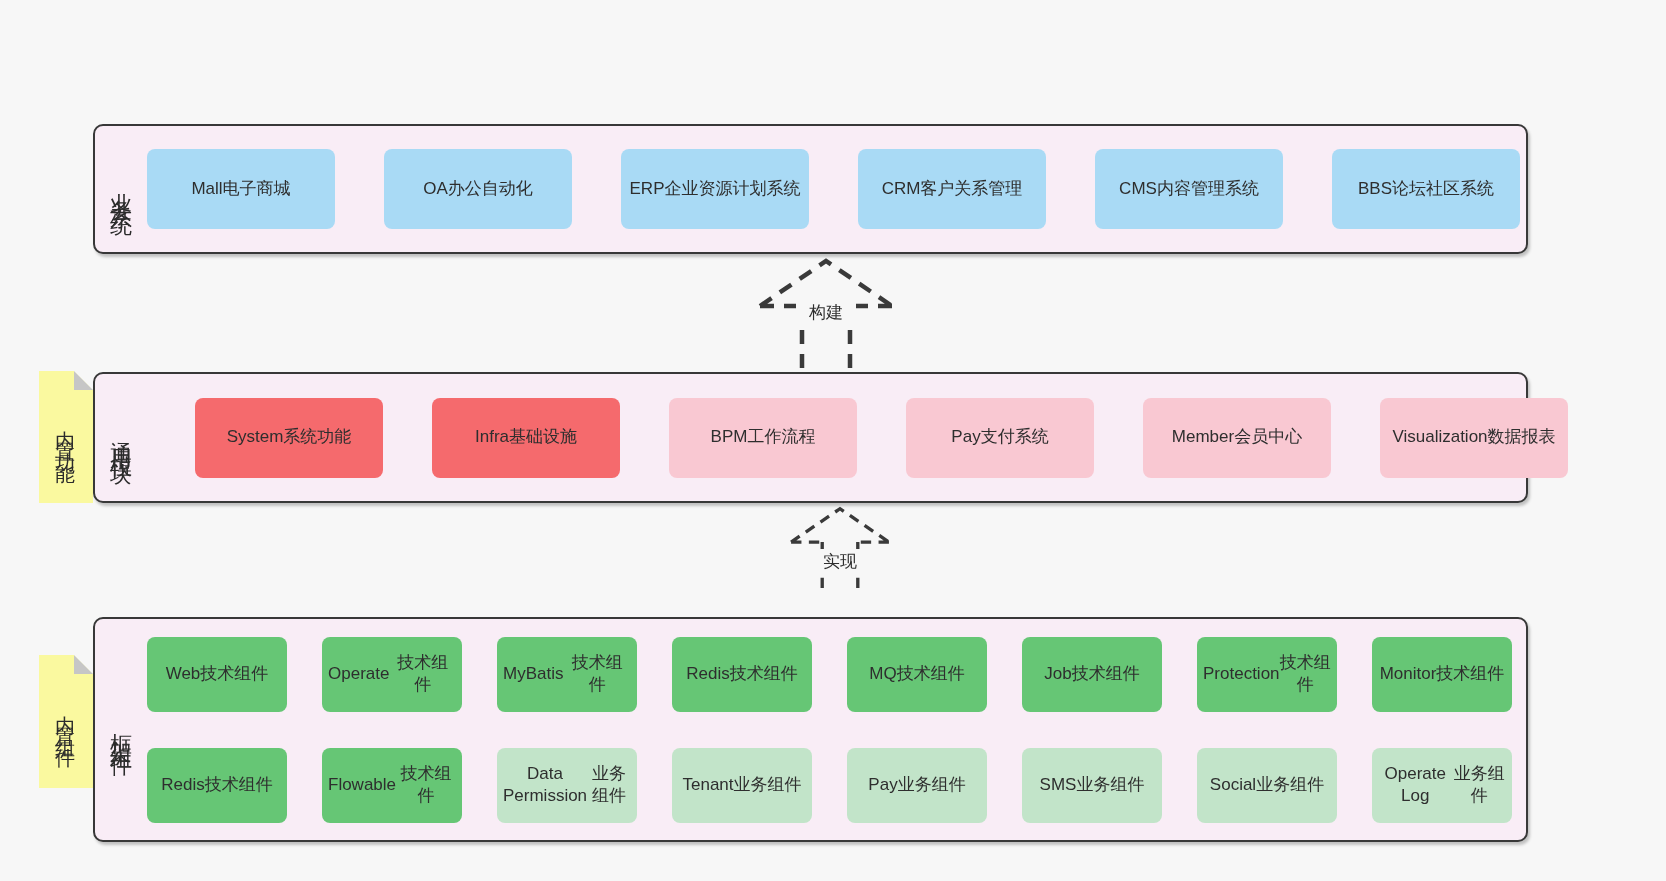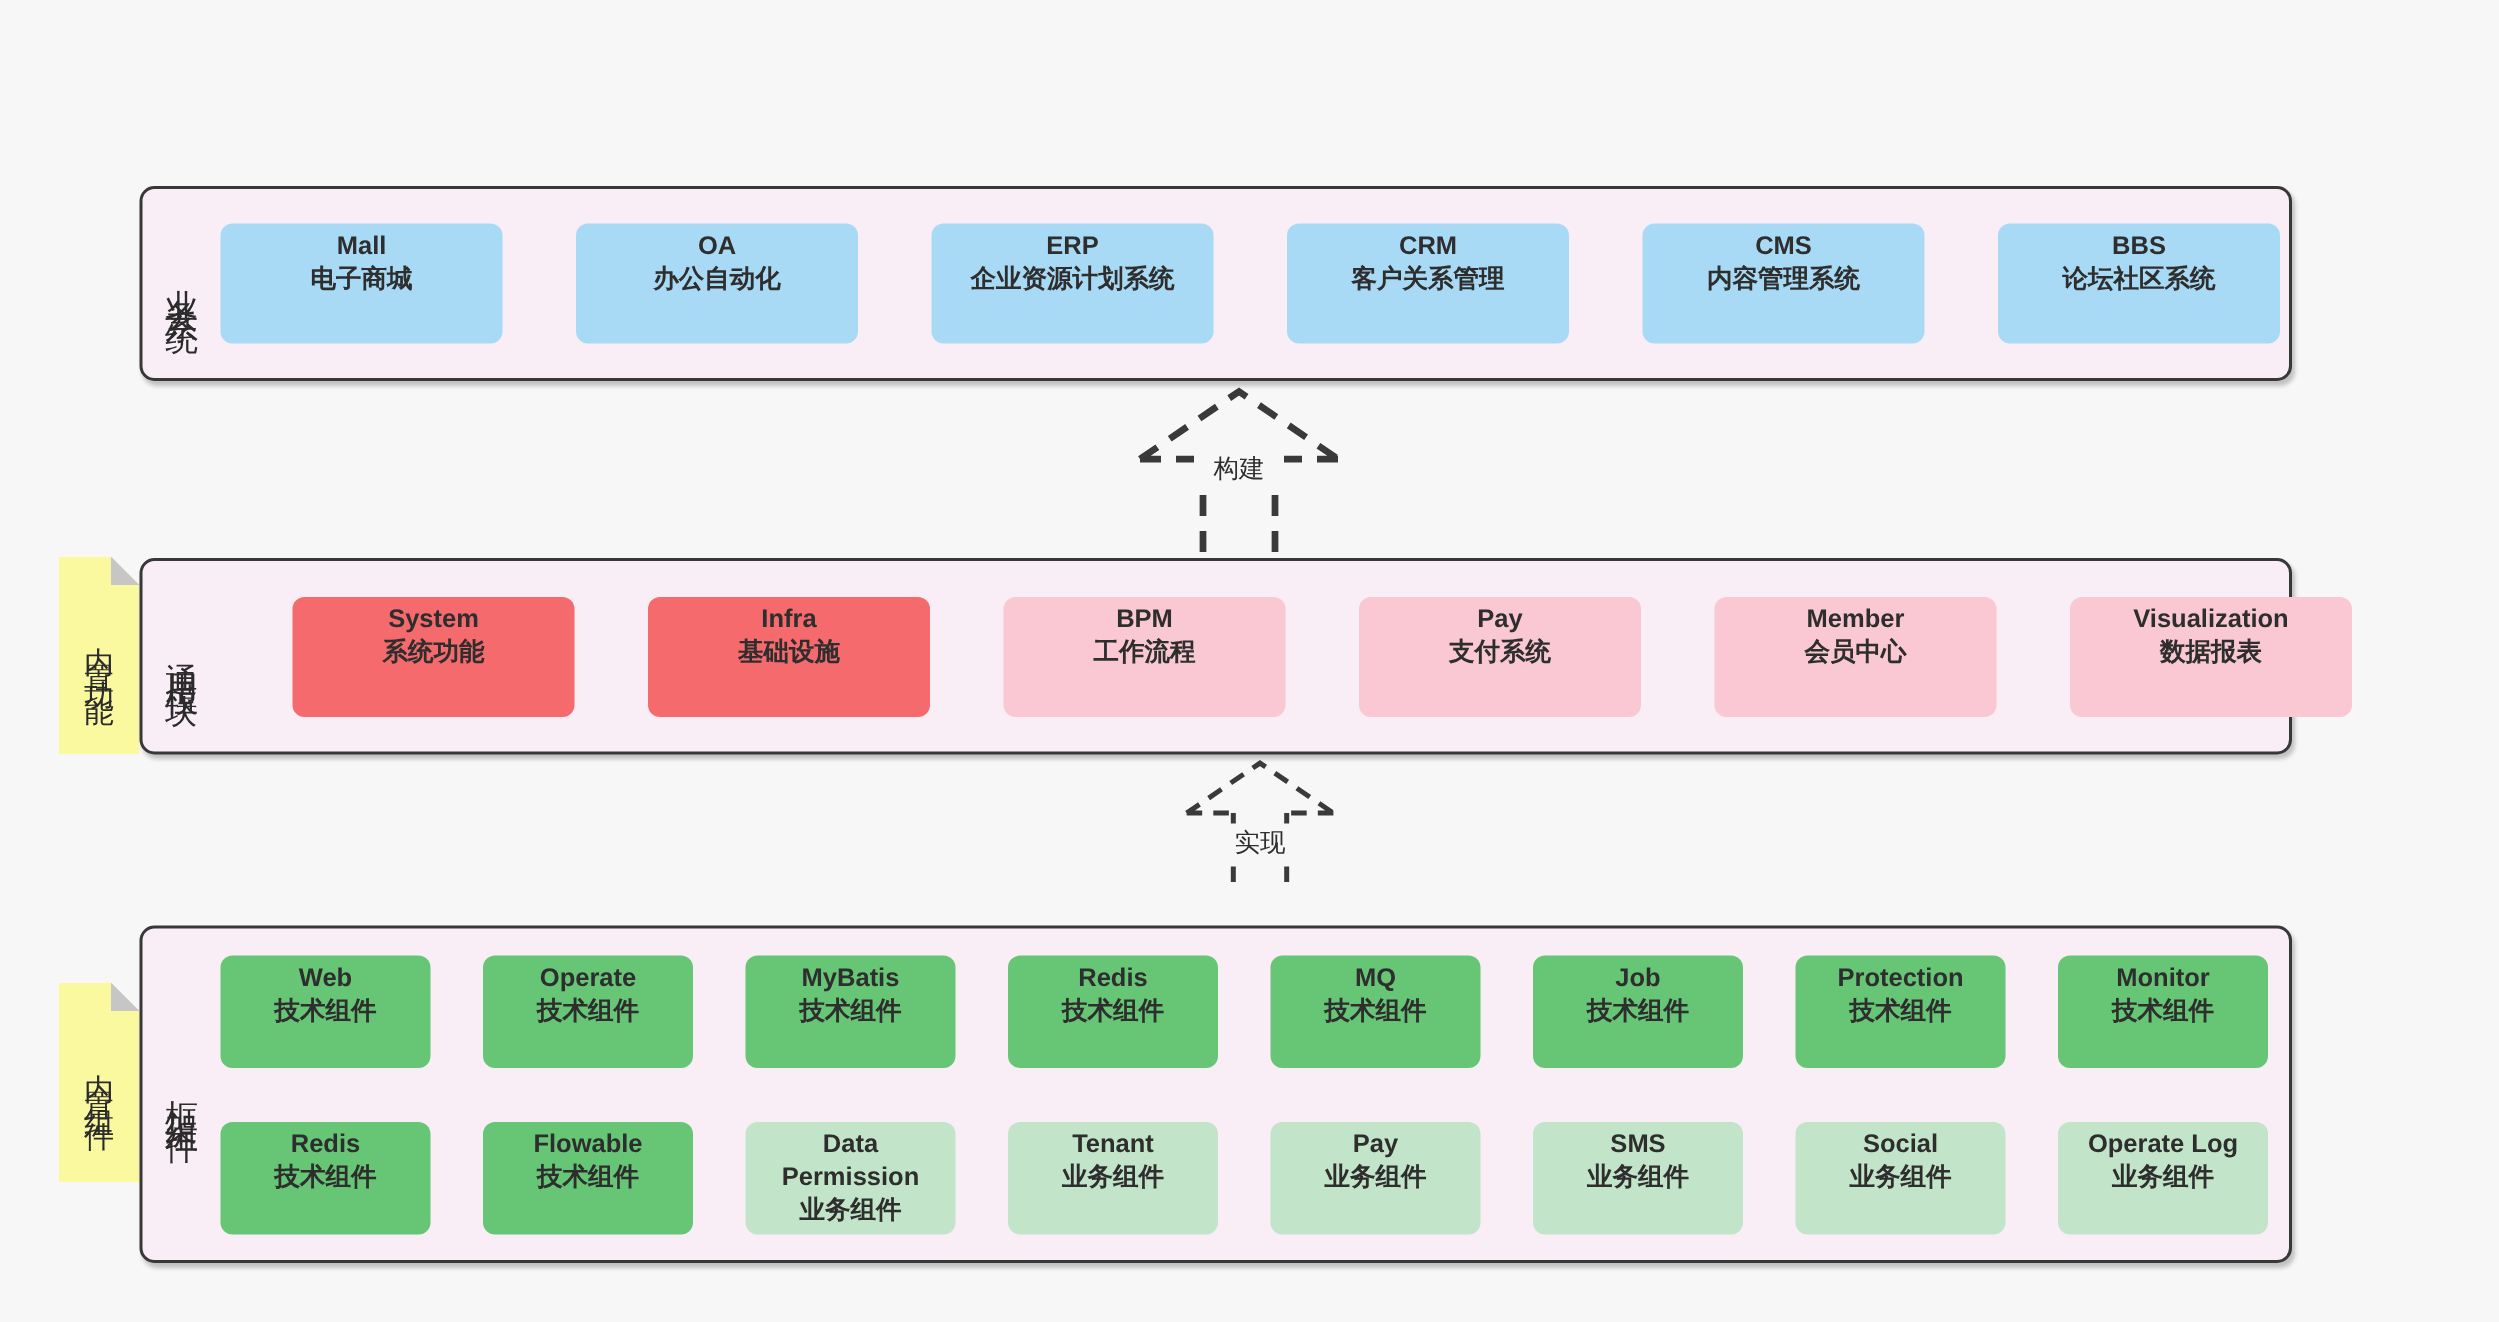--- a/index.html
+++ b/index.html
@@ -31,23 +31,23 @@
     flex:1; display:flex; align-items:center; gap:49px; padding-right:17px;
   }
   .boxes-col {
     flex:1; display:flex; flex-direction:column; justify-content:center;
     gap:36px; padding-right:17px;
   }
   .boxes-col .boxes-row8 { display:flex; gap:35px; }
 
   .box {
     border-radius:8px;
-    display:flex; flex-direction:column; align-items:center; 
+    display:flex; flex-direction:row; align-items:center; justify-content:center;
     text-align:center; font-size:17px; line-height:1.32; color:#2e2e2e;
-    box-sizing:border-box; padding:4px 6px;font-weight:bold;
+    box-sizing:border-box; padding:4px 6px;
   }
   .boxes-row .box { width:188px; height:80px; flex:0 0 188px; }
   .boxes-row8 .box { width:140px; height:75px; flex:0 0 140px; }
 
   .box.blue       { background:#a9daf5; }
   .box.red        { background:#f56a6d; }
   .box.pink       { background:#f9c8d2; }
   .box.green      { background:#66c675; }
   .box.lightgreen { background:#c2e4c9; }
 

